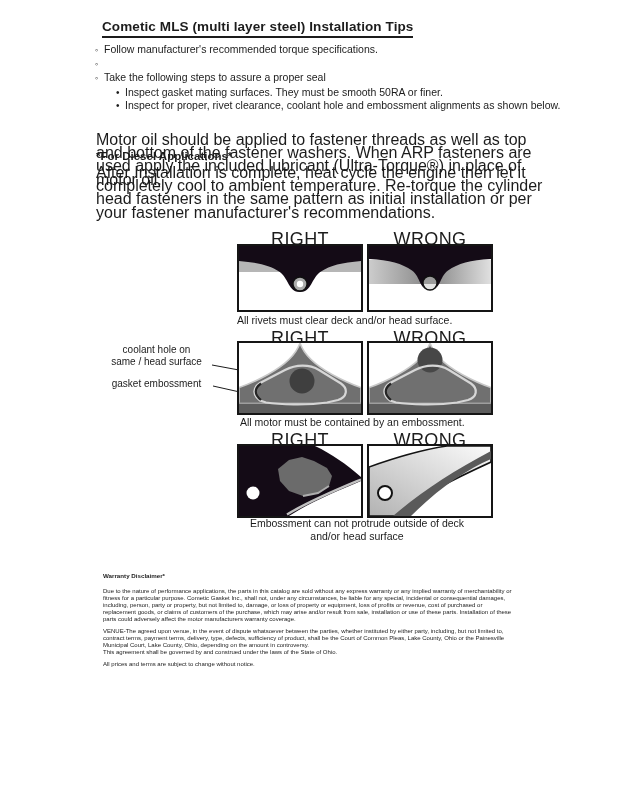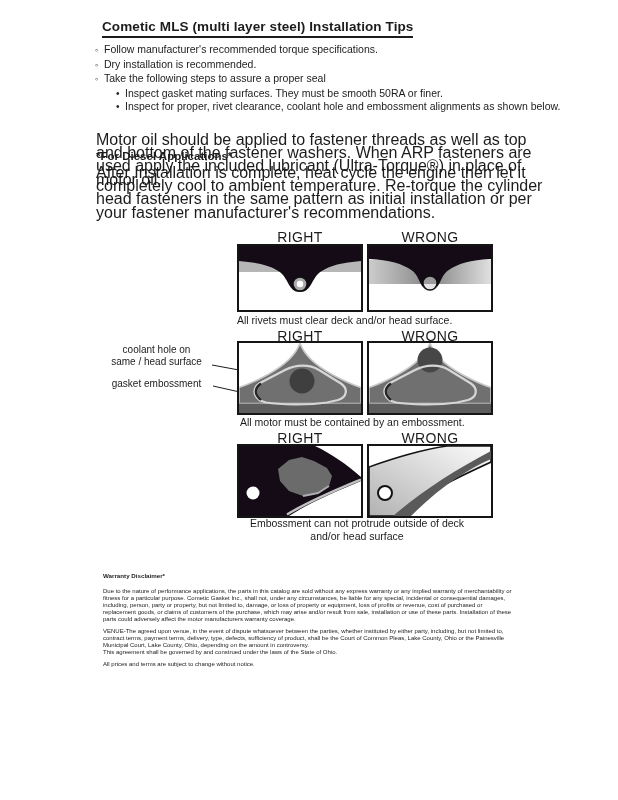--- a/index.html
+++ b/index.html
@@ -15,21 +15,21 @@
   .bullets{left:95px;top:43px;font-size:10.5px;line-height:13.6px;}
   .bullet-row{display:flex;align-items:baseline;}
   .bullet-row .mk{width:9px;flex:0 0 9px;font-size:9px;}
   .bullet-row.sub{margin-left:21px;}
   .bullet-row.sub .mk{font-size:10px;}
   .diesel-heading{left:96px;top:117px;font-size:11.5px;font-weight:bold;margin-top:33px;}
   .para{font-size:16px;line-height:13.2px;width:452px;margin:0;}
   .p1{left:96px;top:133px;}
   .p2{left:96px;top:166px;}
   .p3{left:96px;top:209px;}
-  .fig-label{width:126px;text-align:center;font-size:14px;letter-spacing:.4px;}
+  .fig-label{width:126px;text-align:center;font-size:18px;letter-spacing:.4px;}
   .panel{width:122px;height:64px;border:2px solid #151515;background:#fff;}
   .panel svg{display:block;width:122px;height:64px;}
   .panel.tall{height:70px;}
   .panel.tall svg{height:70px;}
   .caption{font-size:10.5px;line-height:13px;text-align:center;}
   .ann{width:113px;text-align:center;font-size:10px;line-height:11.6px;}
   .fineprint{left:103px;top:573px;width:413px;font-size:6px;line-height:6.9px;}
   .fineprint p{margin:0 0 5.5px 0;}
   .fineprint p.tight{margin:0;}
   .fineprint .fp-head{font-weight:bold;font-size:6.2px;margin-bottom:8px;}
@@ -42,21 +42,20 @@
 
   <div class="abs title">Cometic MLS (multi layer steel) Installation Tips</div>
 
   <div class="abs bullets">
     <div class="bullet-row">
       <span class="mk">◦</span>
       <span>Follow manufacturer's recommended torque specifications.</span>
     </div>
     <div class="bullet-row">
       <span class="mk">◦</span>
-      <span>Dry installation is recommended.</span>
     </div>
     <div class="bullet-row">
       <span class="mk">◦</span>
       <span>Take the following steps to assure a proper seal</span>
     </div>
     <div class="bullet-row sub">
       <span class="mk">•</span>
       <span>Inspect gasket mating surfaces.  They must be smooth 50RA or finer.</span>
     </div>
     <div class="bullet-row sub">

